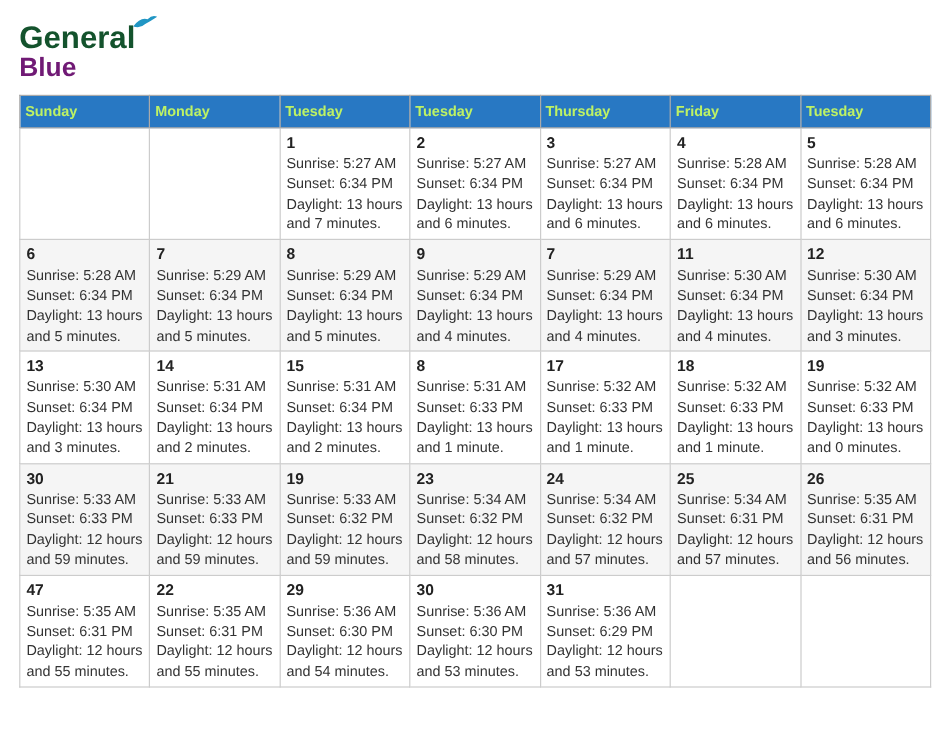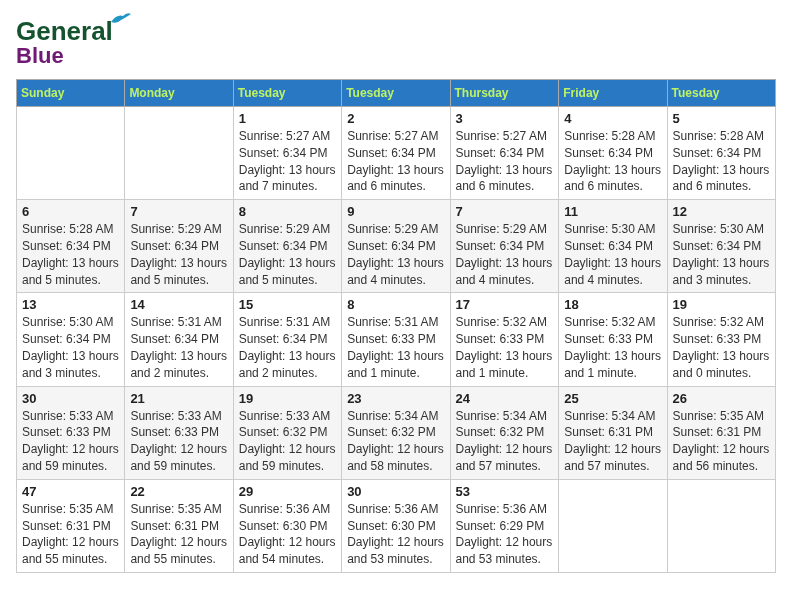--- a/index.html
+++ b/index.html
@@ -294,21 +294,21 @@
 Sunset: 6:30 PM
 Daylight: 12 hours and 54 minutes.</div>
         </td>
         <td>
           <div class="day-num">30</div>
           <div class="day-info" style="white-space: pre-line;">Sunrise: 5:36 AM
 Sunset: 6:30 PM
 Daylight: 12 hours and 53 minutes.</div>
         </td>
         <td>
-          <div class="day-num">53</div>
+          <div class="day-num">31</div>
           <div class="day-info" style="white-space: pre-line;">Sunrise: 5:36 AM
 Sunset: 6:29 PM
 Daylight: 12 hours and 53 minutes.</div>
         </td>
         <td class="empty-cell"></td>
         <td class="empty-cell"></td>
       </tr>
     </tbody>
 </table>
 

